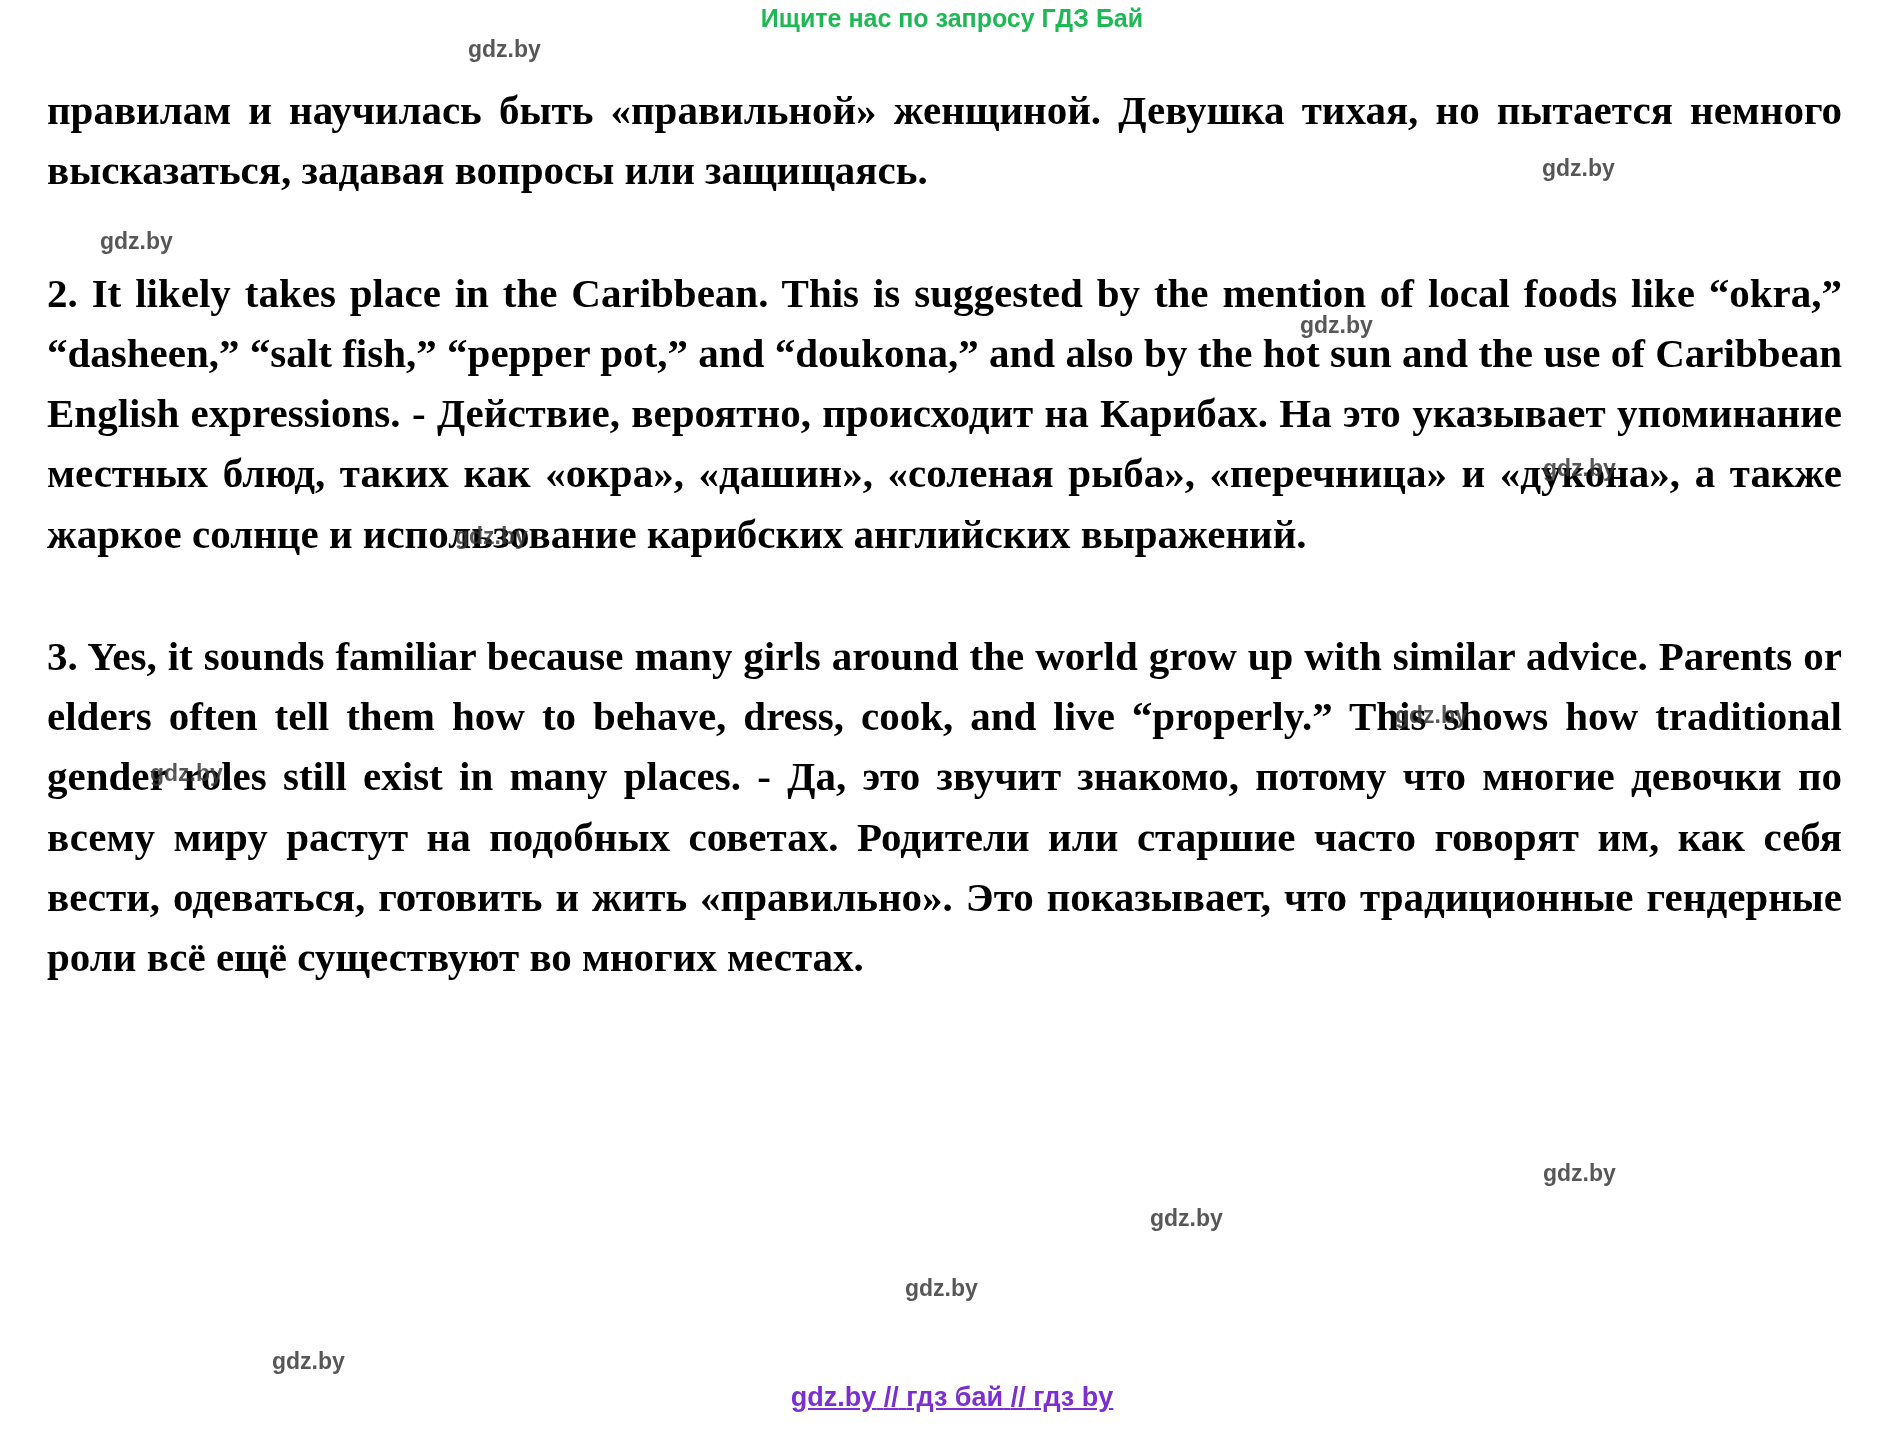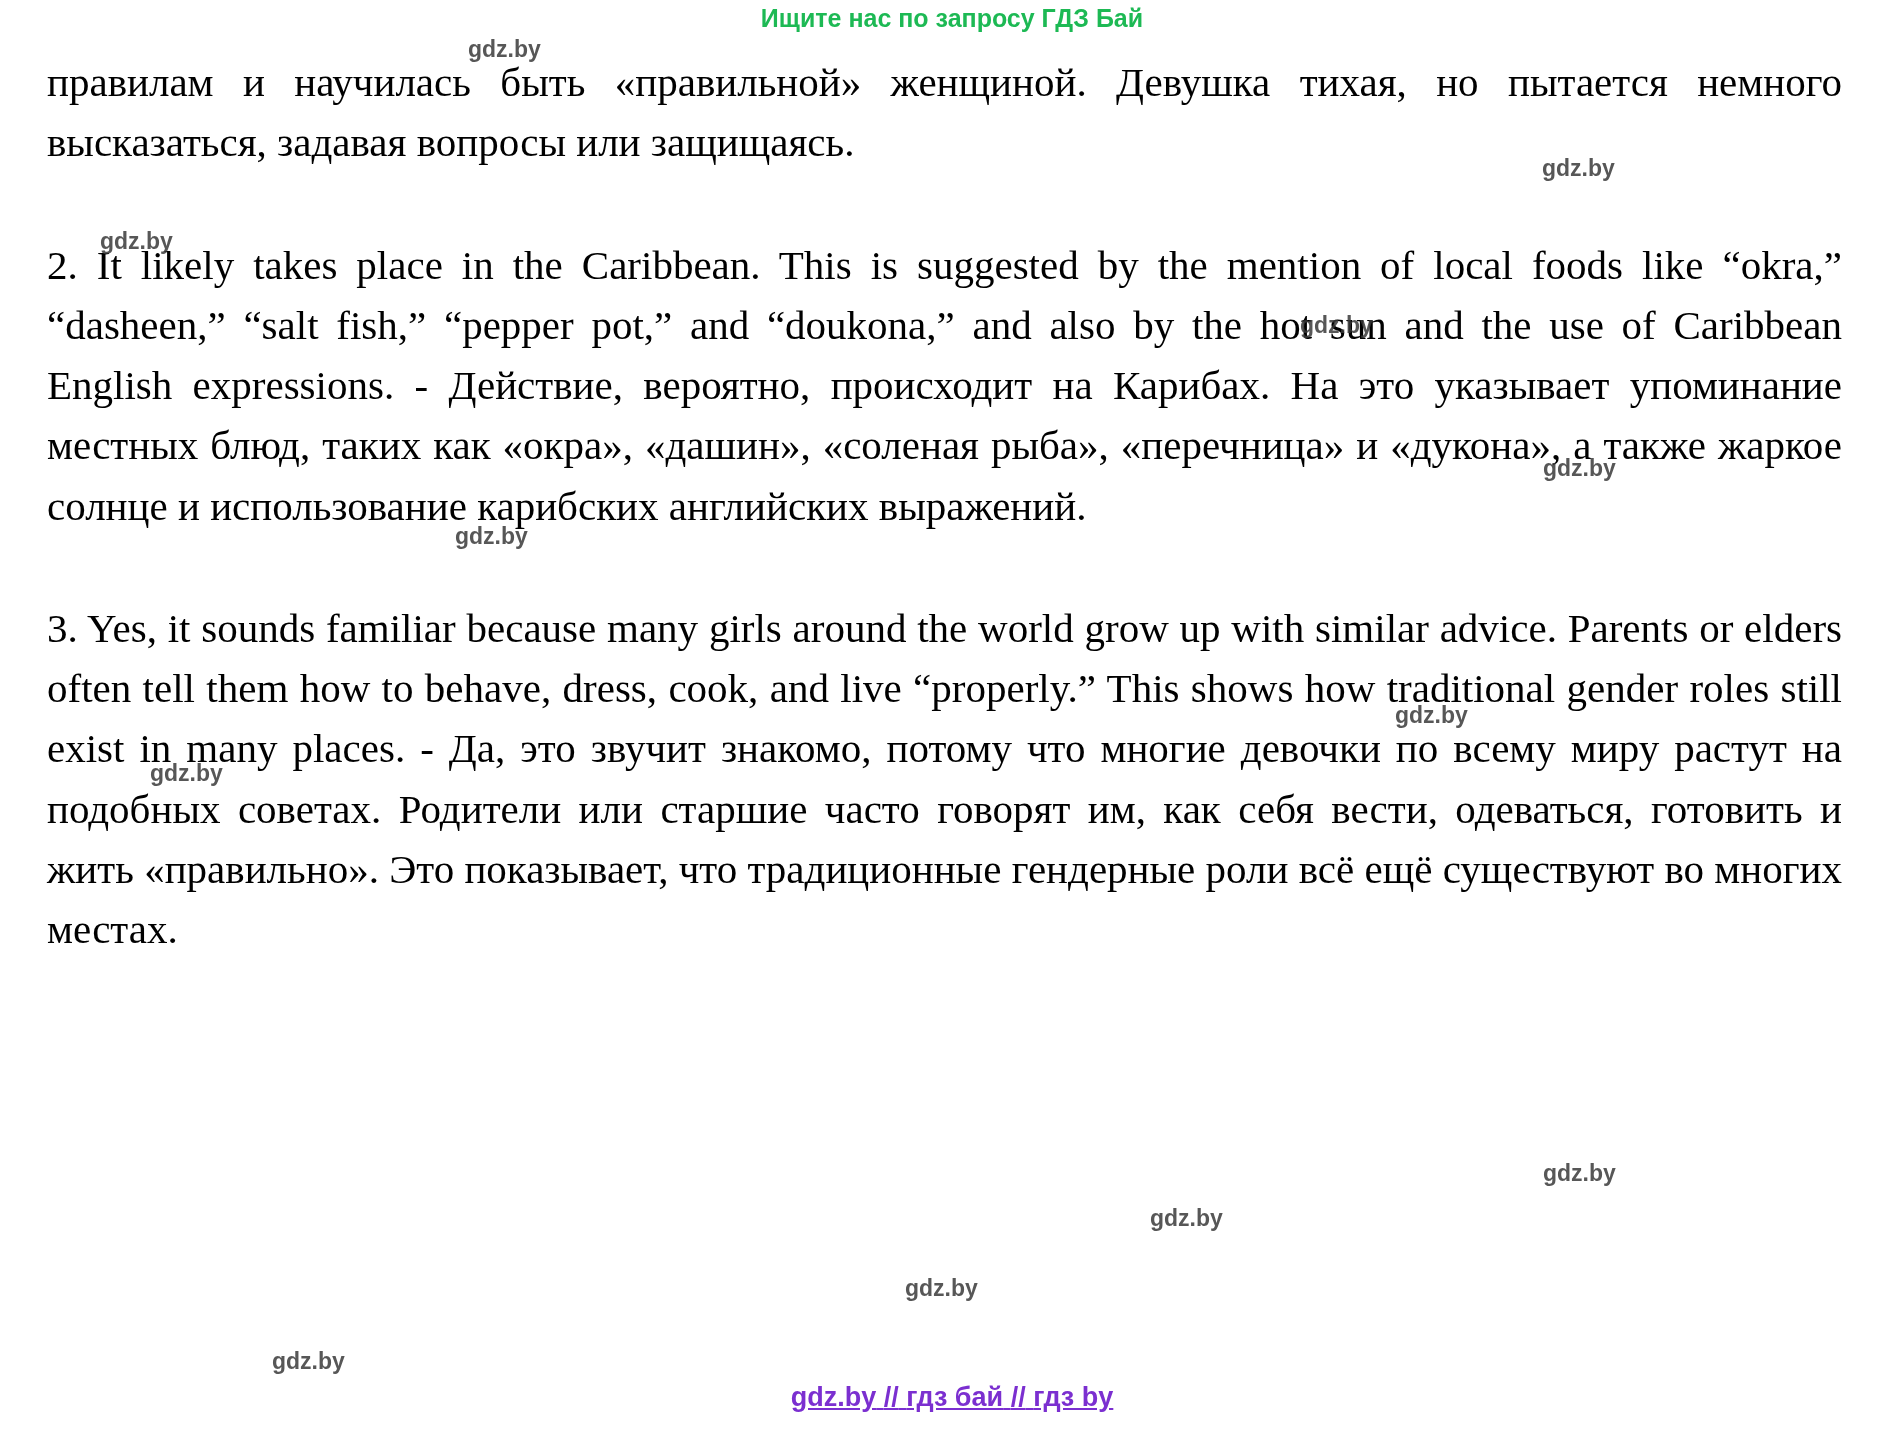--- a/index.html
+++ b/index.html
@@ -29,22 +29,23 @@
     text-align: center;
     font-family: "Liberation Sans", sans-serif;
     font-size: 25px;
     font-weight: bold;
     color: #1db954;
     padding-top: 4px;
   }
   .content {
     position: absolute;
     left: 47px;
-    top: 52px;
+    top: 80px;
     width: 1795px;
+    font-weight: bold;
   }
   .para {
     font-size: 41px;
     line-height: 1.47;
     text-align: justify;
     text-justify: inter-word;
     margin: 0 0 0 0;
   }
   .gap-lg { height: 62px; }
 

